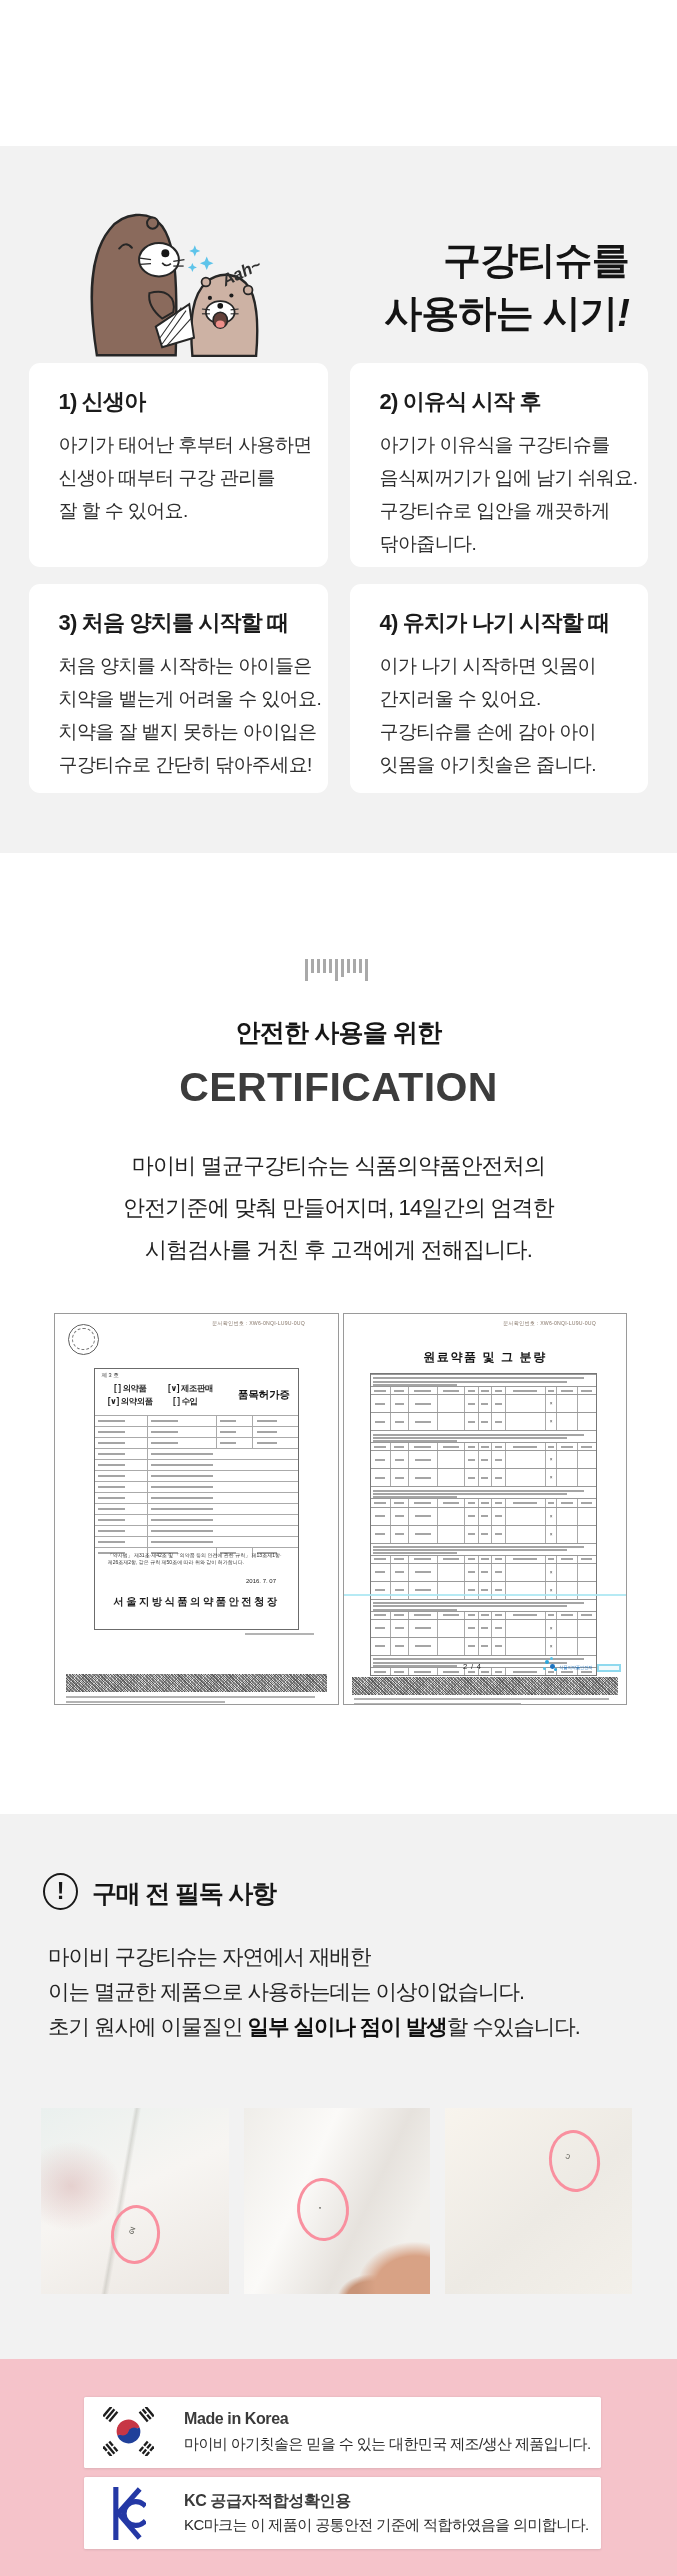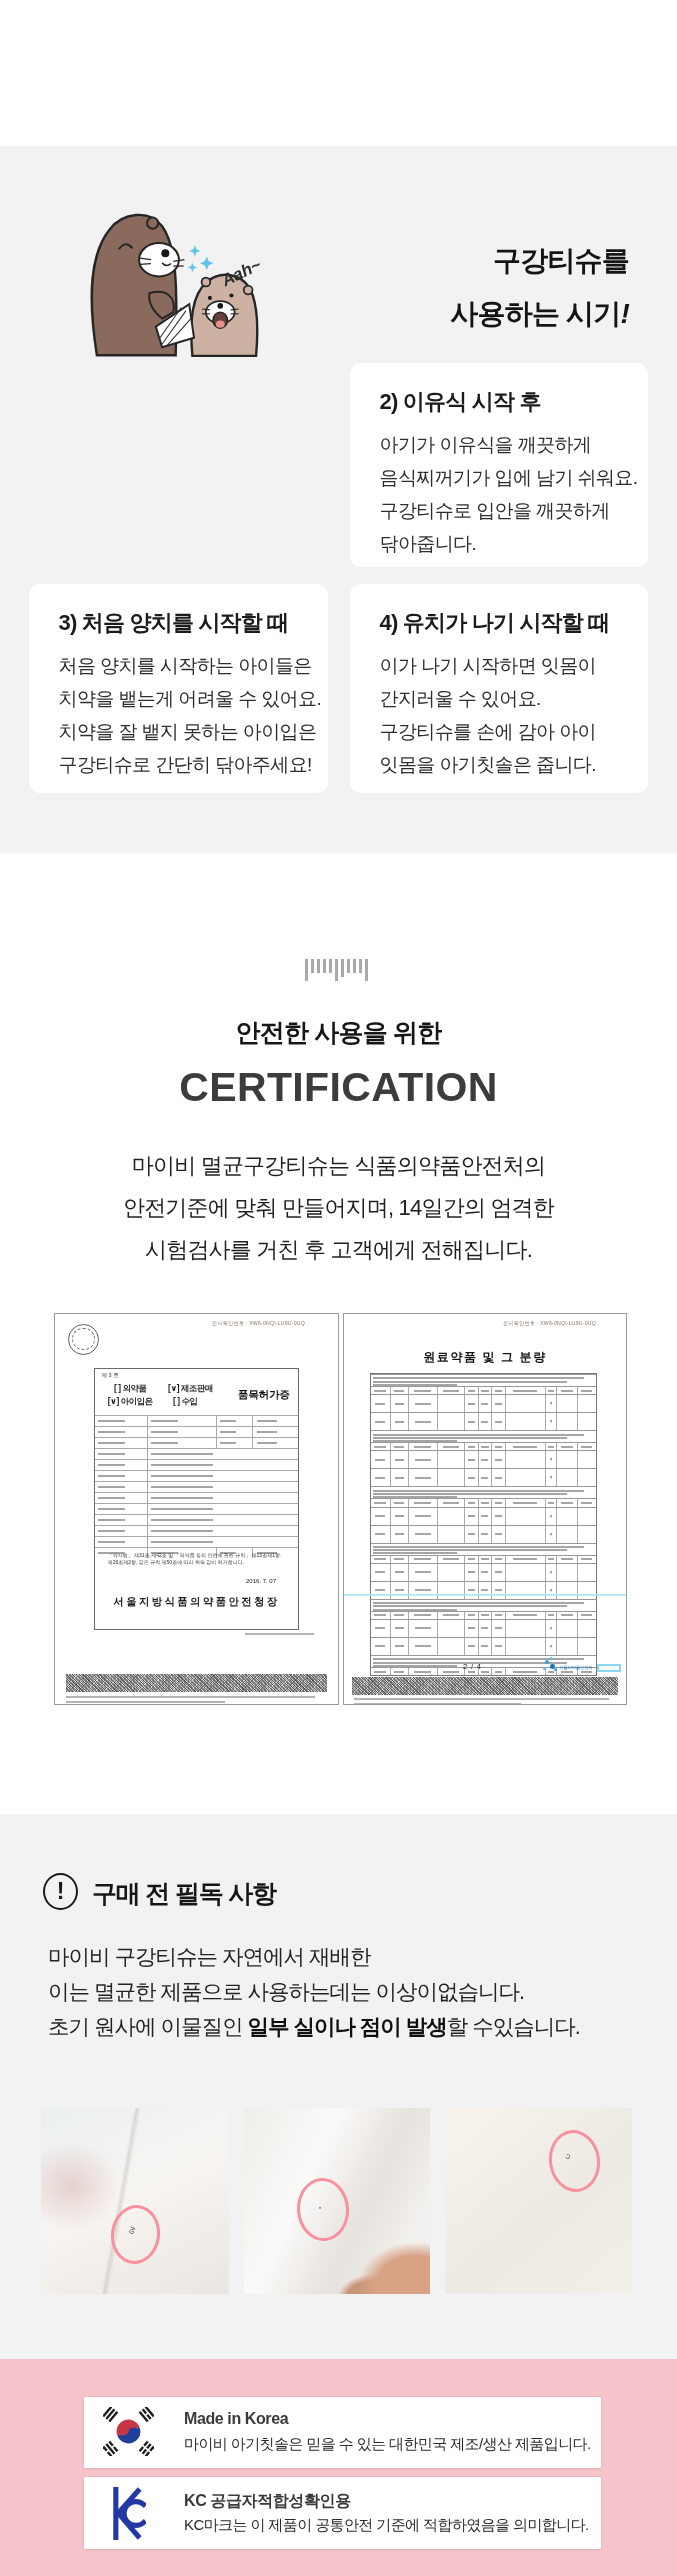--- a/index.html
+++ b/index.html
@@ -3,21 +3,21 @@
 <meta charset="utf-8">
 <style>
   html,body{margin:0;padding:0;background:#ffffff;}
   #canvas{position:relative;width:677px;height:2576px;margin:0 auto;background:#fff;overflow:hidden;
           font-family:"Liberation Sans","DejaVu Sans",sans-serif;color:#1c1c1c;}
   .abs{position:absolute;}
   .sec-gray{background:#f2f2f2;}
   .sec-pink{background:#f5c3ca;}
 
   
-  #usage-title{right:48px;top:234px;text-align:right;font-size:28px;font-weight:800;
+  #usage-title{right:48px;top:234px;text-align:right;font-size:38px;font-weight:800;
                line-height:53px;color:#141414;letter-spacing:-0.8px;}
   #usage-title .bang{font-style:italic;}
   .card{background:#fff;border-radius:11px;}
   .card-title{font-size:22px;font-weight:800;color:#1b1b1b;letter-spacing:-0.8px;margin:24px 0 11px 29.5px;}
   .card-body{font-size:19px;color:#2e2e2e;line-height:33px;letter-spacing:-0.6px;margin-left:29.5px;}
   #aah-label{font-size:16.7px;font-style:italic;color:#2e2e2e;transform:rotate(-26deg);font-weight:600;}
 
   
   #cert-bars{display:flex;align-items:flex-start;gap:3.2px;}
   #cert-bars span{display:block;width:2.8px;background:#a9a9a9;}
@@ -139,23 +139,27 @@
       <path d="M150,80 l1.7,4 4,1.7 -4,1.7 -1.7,4 -1.7,-4 -4,-1.7 4,-1.7 Z"></path>
     </g>
   </svg>
   <div class="abs" id="aah-label" style="left:221px;top:263px;">Aah~</div>
 
   <div class="abs" id="usage-title">
     <div><span>구강티슈를</span></div>
     <div><span>사용하는 시기</span><span class="bang">!</span></div>
   </div>
 
+  <div class="abs card" style="left:29px;top:363px;width:299px;height:204px;">
+    <div class="card-title">1) 신생아</div>
+    <div class="card-body"><span>아기가 태어난 후부터 사용하면</span><br><span>신생아 때부터 구강 관리를</span><br><span>잘 할 수 있어요.</span></div>
+  </div>
   <div class="abs card" style="left:350px;top:363px;width:298px;height:204px;">
     <div class="card-title">2) 이유식 시작 후</div>
-    <div class="card-body"><span>아기가 이유식을 깨끗하게</span><br><span>음식찌꺼기가 입에 남기 쉬워요.</span><br><span>구강티슈로 입안을 깨끗하게</span><br><span>닦아줍니다.</span></div>
+    <div class="card-body"><span>아기가 이유식을 구강티슈를</span><br><span>음식찌꺼기가 입에 남기 쉬워요.</span><br><span>구강티슈로 입안을 깨끗하게</span><br><span>닦아줍니다.</span></div>
   </div>
   <div class="abs card" style="left:29px;top:584px;width:299px;height:209px;">
     <div class="card-title">3) 처음 양치를 시작할 때</div>
     <div class="card-body"><span>처음 양치를 시작하는 아이들은</span><br><span>치약을 뱉는게 어려울 수 있어요.</span><br><span>치약을 잘 뱉지 못하는 아이입은</span><br><span>구강티슈로 간단히 닦아주세요!</span></div>
   </div>
   <div class="abs card" style="left:350px;top:584px;width:298px;height:209px;">
     <div class="card-title">4) 유치가 나기 시작할 때</div>
     <div class="card-body"><span>이가 나기 시작하면 잇몸이</span><br><span>간지러울 수 있어요.</span><br><span>구강티슈를 손에 감아 아이</span><br><span>잇몸을 아기칫솔은 줍니다.</span></div>
   </div>
 
@@ -176,21 +180,21 @@
   <div class="abs" id="cert-title" style="left:0;top:1064px;">CERTIFICATION</div>
   <div class="abs" id="cert-desc" style="left:0;top:1145px;"><span>마이비 멸균구강티슈는 식품의약품안전처의</span><br><span>안전기준에 맞춰 만들어지며, 14일간의 엄격한</span><br><span>시험검사를 거친 후 고객에게 전해집니다.</span></div>
 
   <div class="abs doc" style="left:54px;top:1313px;width:283px;height:390px;">
     <div class="abs" id="stamp"></div>
     <div class="doc-no" style="right:33px;">문서확인번호 : XW6-0NQI-LU9U-0UQ</div>
     <div class="abs" id="lform">
       <div class="abs" id="lform-no">제 3 호</div>
       <div class="abs chk" style="left:19px;top:14.3px;">[ ] 의약품</div>
       <div class="abs chk" style="left:73px;top:14.3px;">[∨] 제조판매</div>
-      <div class="abs chk" style="left:12.7px;top:27px;">[∨] 아이입은</div>
+      <div class="abs chk" style="left:12.7px;top:27px;">[∨] 의약외품</div>
       <div class="abs chk" style="left:78px;top:27px;">[ ] 수입</div>
       <div class="abs" id="lform-title">품목허가증</div>
       <div class="abs" id="ltable">
           <div class="lrow">
             <div class="c" style="width: 26%;">
               <span class="tbar" style="width: 55%;"></span>
             </div>
             <div class="c" style="width: 34%;">
               <span class="tbar" style="width: 42%;"></span>
             </div>

